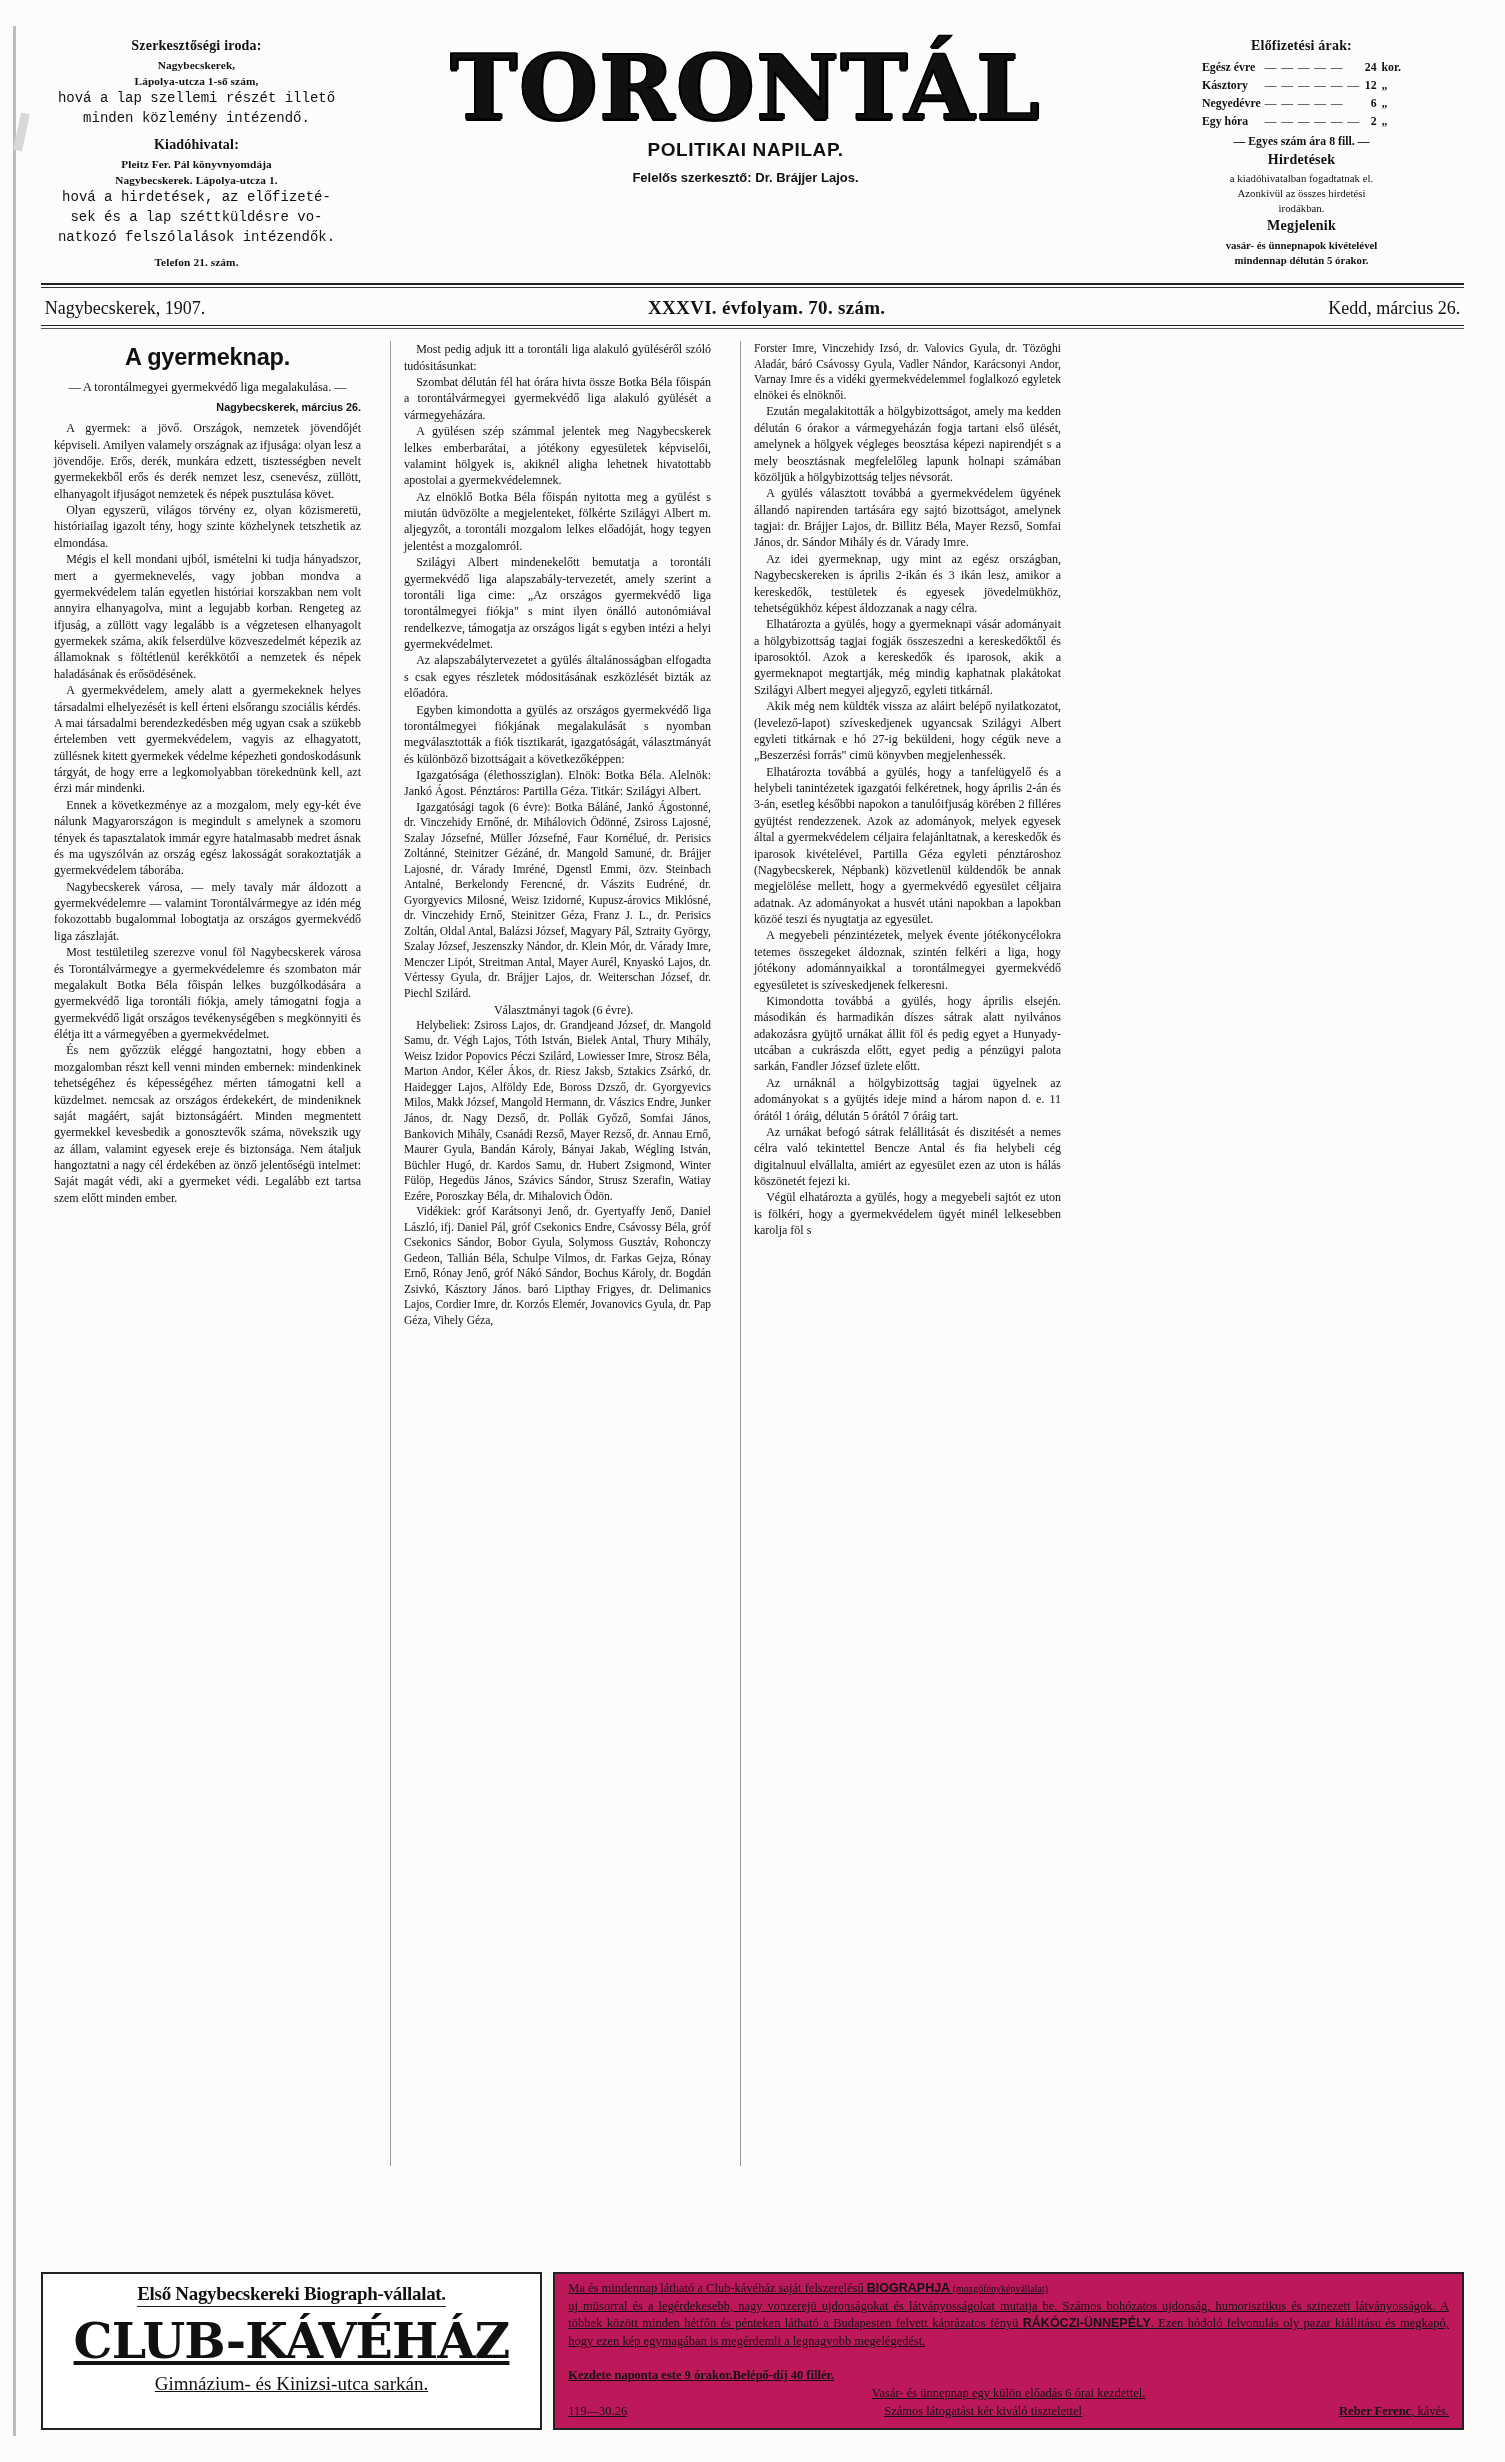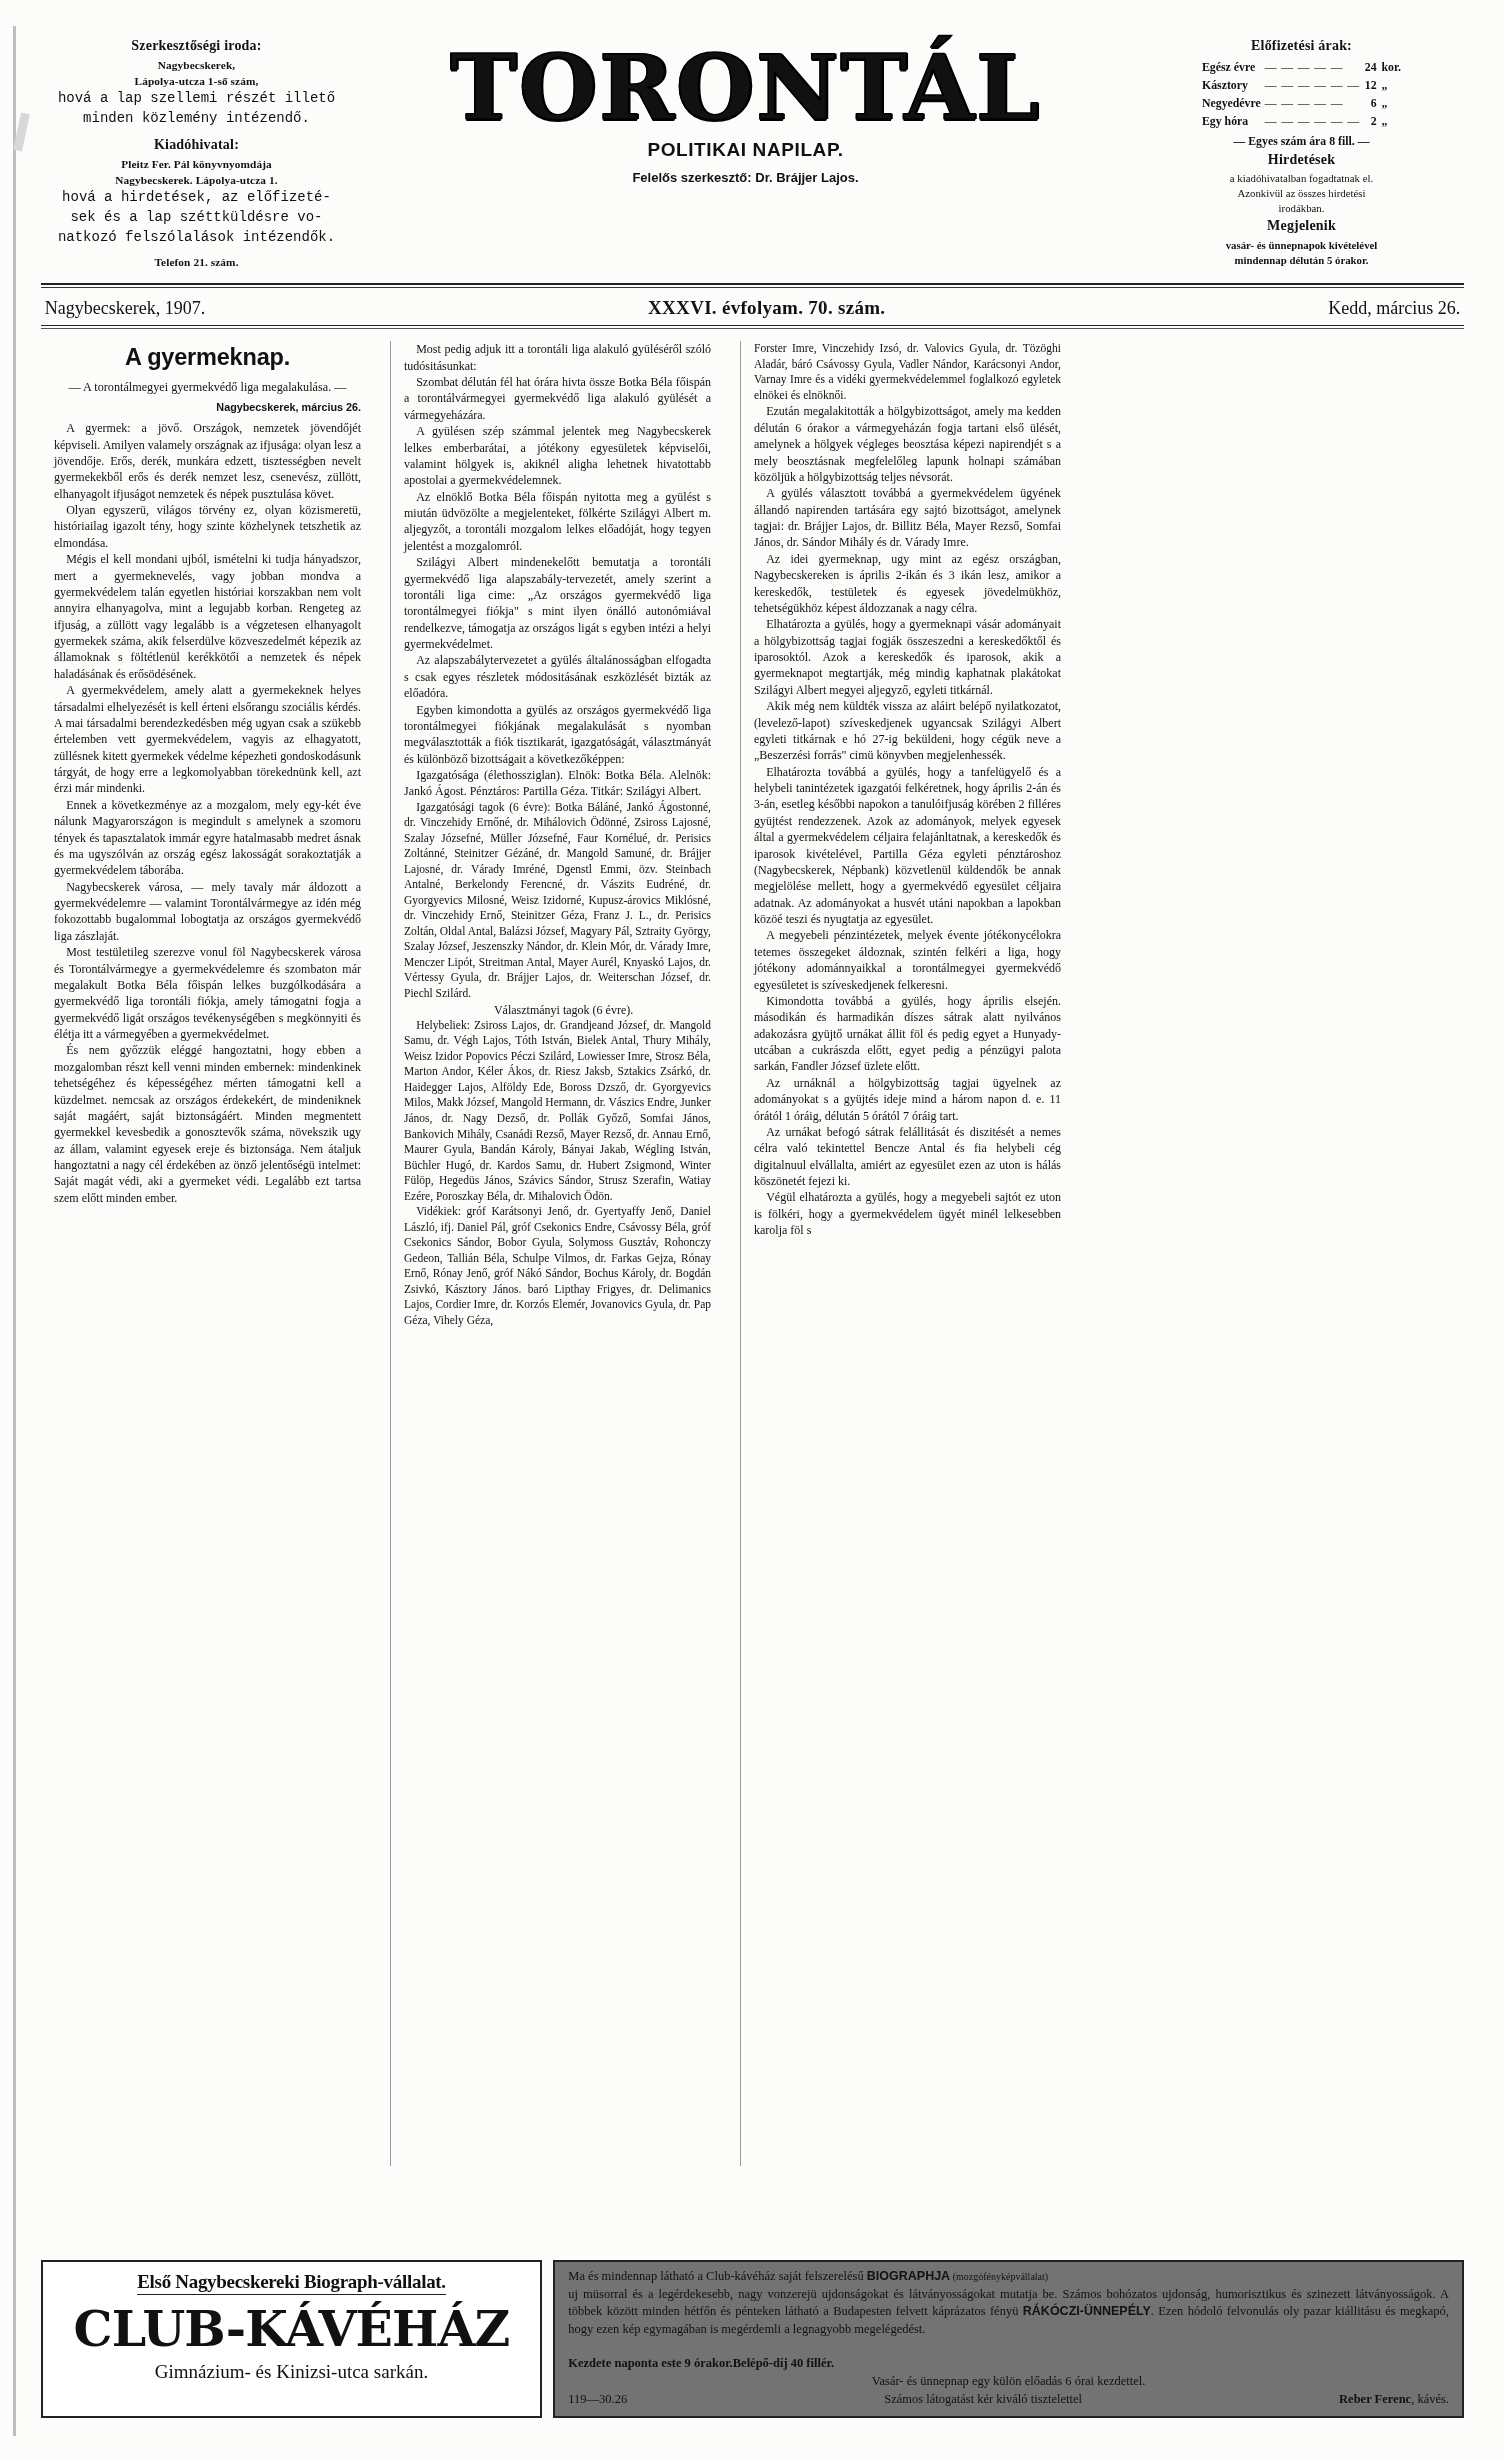--- a/index.html
+++ b/index.html
@@ -100,43 +100,43 @@
   .art-place {
     text-align:right; font-size:11.8px; margin:0 0 4.7px 0;
   }
   .art-place b { font-family:"Liberation Sans", sans-serif; font-size:10.8px;}
 
   .namelist { font-size:11.5px; line-height:1.35; text-align:justify; }
   .ctr { text-align:center; }
 
   
   .ads {
-    position:absolute; left:41px; right:41px; bottom:44px;
-    display:flex; align-items:stretch; gap:0;
+    position:absolute; left:41px; right:41px; bottom:32px;
+    display:flex; align-items:stretch; gap:0;text-decoration:underline;
   }
   .ad-left {
     width:482px; border:2.8px double #222; padding:9.4px 7.5px 11.3px 7.5px;
     text-align:center; background:#fff;
   }
   .ad-left .l1 {
     font-family:"Liberation Serif", serif;
     font-weight:bold; font-size:19px; letter-spacing:-0.3px;
     border-bottom:0.9px solid #222; display:inline-block; padding-bottom:0.9px;
   }
   .ad-left .l2 {
     font-family:"DejaVu Serif", serif;
     font-weight:bold; font-size:49px; line-height:1.05; margin:9.4px 0 5.6px 0;
     letter-spacing:-0.9px;
   }
   .ad-left .l3 { font-size:19px; }
 
   .ad-right {
     flex:1; margin-left:11.3px;
     border:2.8px double #222; padding:6.6px 13px 7.5px 13px;
-    font-size:12.5px; line-height:1.4; text-align:justify; background:#737373;
+    font-size:12.5px; line-height:1.4; text-align:justify; background:#be185d;
   }
   .ad-right .hl { font-family:"Liberation Sans", sans-serif; font-weight:bold; }
   .ad-right .tiny { font-size:10px; }
   .ad-right .row {
     display:flex; justify-content:flex-start; align-items:baseline; margin-top:17px;
   }
   .ad-right .bold { font-weight:bold; }
   .ad-right .c { text-align:center; }
   .ad-right .foot { display:flex; justify-content:space-between; align-items:baseline; margin-top:0.9px;}
   .ad-right .foot span { white-space:nowrap; }

